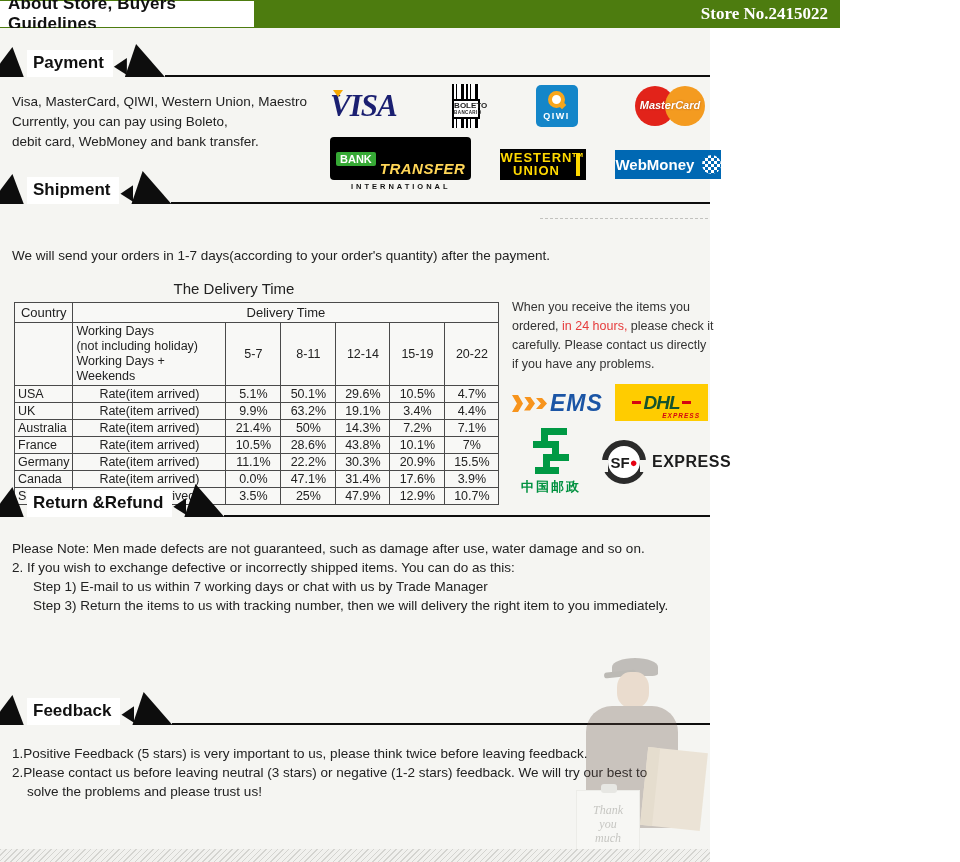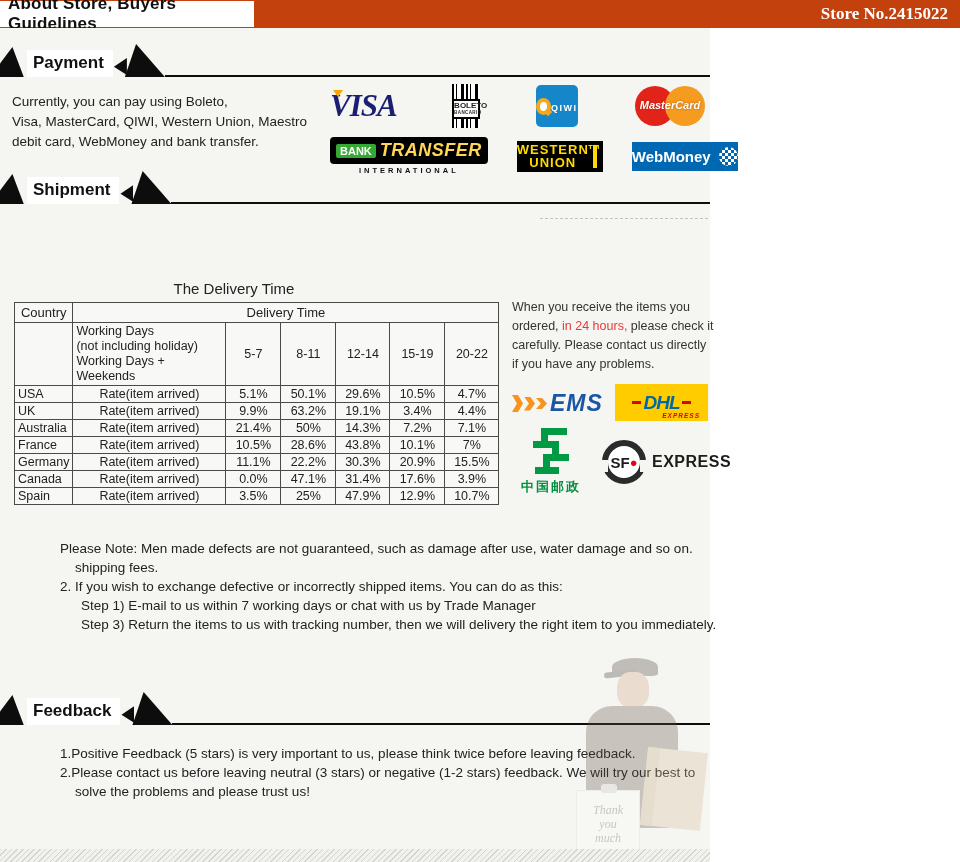--- a/index.html
+++ b/index.html
@@ -1,20 +1,20 @@
 <!DOCTYPE html>
 <html><head>
 <meta charset="utf-8">
 <style>
   * { margin:0; padding:0; box-sizing:border-box; }
   html,body { width:960px; height:862px; background:#fff; font-family:"Liberation Sans", sans-serif; color:#1c1c1c; }
   .stage { position:relative; width:960px; height:862px; overflow:hidden; background:#fff; }
 
   
-  .topbar { position:absolute; left:0; top:0; width:960px; height:28px; background:#c2410c; }
+  .topbar { position:absolute; left:0; top:0; width:840px; height:28px; background:#4d7c0f; }
   .title-box { position:absolute; left:0; top:1px; width:254px; height:26px; background:#fff; display:flex; align-items:center; padding-left:8px; font-size:17px; font-weight:bold; color:#111; letter-spacing:.2px; }
   .store-no { position:absolute; right:12px; top:0; height:28px; display:flex; align-items:center; color:#fff; font-family:"Liberation Serif", serif; font-weight:bold; font-size:17px; }
 
   
   .panel { position:absolute; left:0; top:28px; width:710px; height:834px; background:#f5f5f2; }
 
   
   .sec { position:absolute; left:0; display:flex; align-items:flex-end; width:710px;justify-content:flex-end; }
   .fin-left { width:27px; height:30px; background:#0d0d0d; clip-path:polygon(46% 0, 88% 100%, 0 100%, 0 55%); }
   .sec-label { background:#fff; padding:3px 9px 4px 6px; font-size:17px; font-weight:bold; color:#111; line-height:1.2; }
@@ -31,34 +31,34 @@
 
   .visa { position:relative; font-style:italic; font-weight:bold; font-size:31px; color:#1a1f71; letter-spacing:-1px; font-family:"Liberation Serif", serif; line-height:40px; }
   .visa-flag { position:absolute; left:3px; top:4px; width:10px; height:7px; background:#f7a800; clip-path:polygon(0 0,100% 0,50% 100%); }
 
   .boleto { width:28px; height:44px; display:flex; flex-direction:column; }
   .barcode { flex:1; background:repeating-linear-gradient(90deg,#000 0 2px,#fff 2px 4px,#000 4px 5px,#fff 5px 9px,#000 9px 12px,#fff 12px 14px); }
   .boleto-mid { border:2px solid #000; background:#fff; text-align:center; padding:1px 0; }
   .boleto-mid .b1 { font-size:8px; font-weight:900; line-height:8px; }
   .boleto-mid .b2 { font-size:4.5px; font-weight:bold; letter-spacing:.4px; line-height:6px; }
 
-  .qiwi { width:42px; height:42px; background:#1486c9; border-radius:5px; display:flex; flex-direction:row; align-items:center; justify-content:center; }
+  .qiwi { width:42px; height:42px; background:#1486c9; border-radius:5px; display:flex; flex-direction:column; align-items:center; justify-content:center; }
   .qiwi-q { width:17px; height:17px; border:4px solid #f8a61c; border-radius:50%; position:relative; background:#fff; }
   .qiwi-q:after { content:""; position:absolute; right:-4px; bottom:-4px; width:6px; height:6px; background:#f8a61c; transform:rotate(45deg); }
   .qiwi-txt { color:#fff; font-weight:bold; font-size:9px; letter-spacing:1.5px; margin-top:3px; }
 
   .mc { position:relative; width:74px; height:44px; }
   .mc-c1 { position:absolute; left:2px; top:2px; width:40px; height:40px; border-radius:50%; background:#e2231a; }
   .mc-c2 { position:absolute; right:2px; top:2px; width:40px; height:40px; border-radius:50%; background:#f49b20; mix-blend-mode:normal; }
   .mc-txt { position:absolute; left:0; top:15px; width:100%; text-align:center; color:#fff; font-style:italic; font-weight:bold; font-size:11px; text-shadow:0 0 2px rgba(120,40,0,.6); }
 
   .bank { display:flex; flex-direction:column; align-items:center; }
   .bank-top { background:#000; border-radius:4px; padding:3px 6px; display:flex; align-items:center; gap:4px; }
   .bank-word { background:#36a935; color:#fff; font-weight:900; font-size:11px; padding:1px 4px; border-radius:2px; }
-  .transfer-word { color:#ffd657; font-style:italic; font-weight:900; font-size:18px; letter-spacing:.5px; }
+  .transfer-word { color:#ffd657; font-style:italic; font-weight:900; font-size:15px; letter-spacing:.5px;margin-top:20px; }
   .intl { font-size:7.5px; font-weight:bold; letter-spacing:3px; color:#111; margin-top:2px; }
 
   .wu { position:relative; width:110px; height:31px; background:#000; display:flex; flex-direction:column; justify-content:center; padding-right:14px; }
   .wu div { color:#ffd900; font-weight:900; font-size:13px; line-height:13px; text-align:center; letter-spacing:1px; }
   .wu-bar { position:absolute; right:6px; top:4px; width:4px; height:23px; background:#ffd900; }
   .wu-tm { position:absolute; right:1px; top:2px; color:#fff; font-size:5px; }
 
   .wm { width:115px; height:29px; background:#0068b3; display:flex; align-items:center; justify-content:center; gap:8px; }
   .wm-txt { color:#fff; font-size:15px; font-weight:bold; }
   .wm-globe { width:19px; height:19px; border-radius:50%; background:#fff;
@@ -80,38 +80,38 @@
 
   .notice { position:absolute; left:512px; top:270px; width:202px; font-size:12.5px; line-height:19px; color:#333; }
   .notice .red { color:#e63b3b; }
 
   .carriers { position:absolute; left:512px; top:356px; width:198px; height:115px; }
   .ems { position:absolute; left:0; top:6px; display:flex; align-items:center; }
   .ems-ch { width:11px; height:17px; background:#f7941d; clip-path:polygon(0 0,55% 0,100% 50%,55% 100%,0 100%,45% 50%); margin-right:1px; }
   .ems-ch.s2 { height:14px; } .ems-ch.s3 { height:11px; }
   .ems-txt { color:#1b55a5; font-style:italic; font-weight:900; font-size:23px; letter-spacing:1px; margin-left:2px; }
   .dhl { position:absolute; left:103px; top:0; width:93px; height:37px; background:#ffcc00; display:flex; align-items:center; justify-content:center; }
-  .dhl-mid { color:#0369a1; font-style:italic; font-weight:900; font-size:19px; letter-spacing:-1px; }
+  .dhl-mid { color:#14532d; font-style:italic; font-weight:900; font-size:19px; letter-spacing:-1px; }
   .dhl-dash { width:9px; height:3px; background:#d40511; margin:0 2px; }
   .dhl-sub { position:absolute; right:8px; bottom:2px; color:#d40511; font-style:italic; font-size:6.5px; font-weight:bold; letter-spacing:1px; }
   .cpost { position:absolute; left:6px; top:44px; width:66px; text-align:center; }
   .cp-glyph { width:44px; height:46px; margin:0 auto; position:relative; }
   .cp-bar { position:absolute; height:7px; background:#009944; }
   .cp-v { position:absolute; width:7px; background:#009944; }
   .cp-txt { margin-top:4px; color:#00913f; font-size:13px; font-weight:bold; letter-spacing:2px; white-space:nowrap; }
   .sf { position:absolute; left:90px; top:56px; display:flex; align-items:center; gap:6px; }
   .sf-ring { position:relative; width:44px; height:44px; border:6px solid #2b2b2b; border-radius:50%; background:#fff; display:flex; align-items:center; justify-content:center; }
   .sf-ring:before, .sf-ring:after { content:""; position:absolute; top:14px; width:8px; height:12px; background:#f5f5f2; }
   .sf-ring:before { left:-8px; } .sf-ring:after { right:-8px; }
   .sf-txt { font-weight:900; font-size:15px; color:#1c1c1c; letter-spacing:0; }
   .sf-dot { color:#e60012; font-size:13px; }
   .sf-express { font-weight:900; font-size:16px; color:#1c1c1c; letter-spacing:.5px; }
 
   
-  .block-text { position:absolute; left:12px; font-size:13.5px; line-height:19px; color:#222;margin-left:48px; }
+  .block-text { position:absolute; left:12px; font-size:13.5px; line-height:19px; color:#222; }
   .block-text div { white-space:nowrap; }
   .cont { padding-left:15px; }
   .step { padding-left:21px; }
 
   
   .man { position:absolute; left:560px; top:656px; width:150px; height:196px; opacity:.30; }
   .cap { position:absolute; left:52px; top:2px; width:46px; height:18px; background:#4a4038; border-radius:50% 50% 12% 12%; }
   .brim { position:absolute; left:44px; top:15px; width:32px; height:6px; background:#3c342c; border-radius:3px; transform:rotate(-6deg); }
   .face { position:absolute; left:57px; top:16px; width:32px; height:36px; background:#d2a57c; border-radius:42%; }
   .torso { position:absolute; left:26px; top:50px; width:92px; height:122px; background:#665147; border-radius:26px 26px 6px 6px; }
@@ -138,22 +138,22 @@
 
     <div class="sec" style="top:16px;">
       <div class="fin-left"></div>
       <div class="sec-label">Payment</div>
       <div class="arrow-small"></div>
       <div class="fin-right"></div>
       <div class="sec-line"></div>
     </div>
 
     <div class="pay-text" style="top:64px;">
+      <div>Visa, MasterCard, QIWI, Western Union, Maestro</div>
       <div>Currently, you can pay using Boleto,</div>
-      <div>Visa, MasterCard, QIWI, Western Union, Maestro</div>
       <div>debit card, WebMoney and bank transfer.</div>
     </div>
 
     <div class="logos" style="top:56px;">
       <div class="lrow">
         <div class="visa"><span class="visa-flag"></span><span>VISA</span></div>
         <div class="boleto">
           <div class="barcode"></div>
           <div class="boleto-mid">
             <div class="b1">BOLETO</div>
@@ -194,20 +194,21 @@
 
     <div class="dash-remnant"></div>
     <div class="sec" style="top:143px;">
       <div class="fin-left"></div>
       <div class="sec-label">Shipment</div>
       <div class="arrow-small"></div>
       <div class="fin-right"></div>
       <div class="sec-line"></div>
     </div>
 
+    <div class="ship-intro">We will send your orders in 1-7 days(according to your order's quantity) after the payment.</div>
     <div class="tbl-title">The Delivery Time</div>
 
     <table class="dt">
       <colgroup>
         <col style="width:58px">
           <col style="width:153px">
           <col style="width:55px">
           <col style="width:55px">
           <col style="width:54px">
           <col style="width:55px">
@@ -328,24 +329,30 @@
       </div>
       <div class="sf">
         <div class="sf-ring">
           <span class="sf-txt">SF</span>
             <span class="sf-dot">●</span>
         </div>
         <div class="sf-express">EXPRESS</div>
       </div>
     </div>
 
+    <div class="sec" style="top:456px;">
+      <div class="fin-left"></div>
+      <div class="sec-label">Return &amp;Refund</div>
+      <div class="arrow-small"></div>
+      <div class="fin-right"></div>
+      <div class="sec-line"></div>
+    </div>
 
     <div class="block-text" style="top:511px;">
       <div>Please Note: Men made defects are not guaranteed, such as damage after use, water  damage and so on.</div>
-      <div class="cont">shipping fees.</div>
       <div>2. If you wish to exchange defective or incorrectly shipped items. You can do as this:</div>
       <div class="step">Step 1) E-mail to us within 7 working days or chat with us by Trade Manager</div>
       <div class="step">Step 3) Return the items to us with tracking number, then we will delivery the right item to you immediately.</div>
     </div>
 
     <div class="sec" style="top:664px;">
       <div class="fin-left"></div>
       <div class="sec-label">Feedback</div>
       <div class="arrow-small"></div>
       <div class="fin-right"></div>

